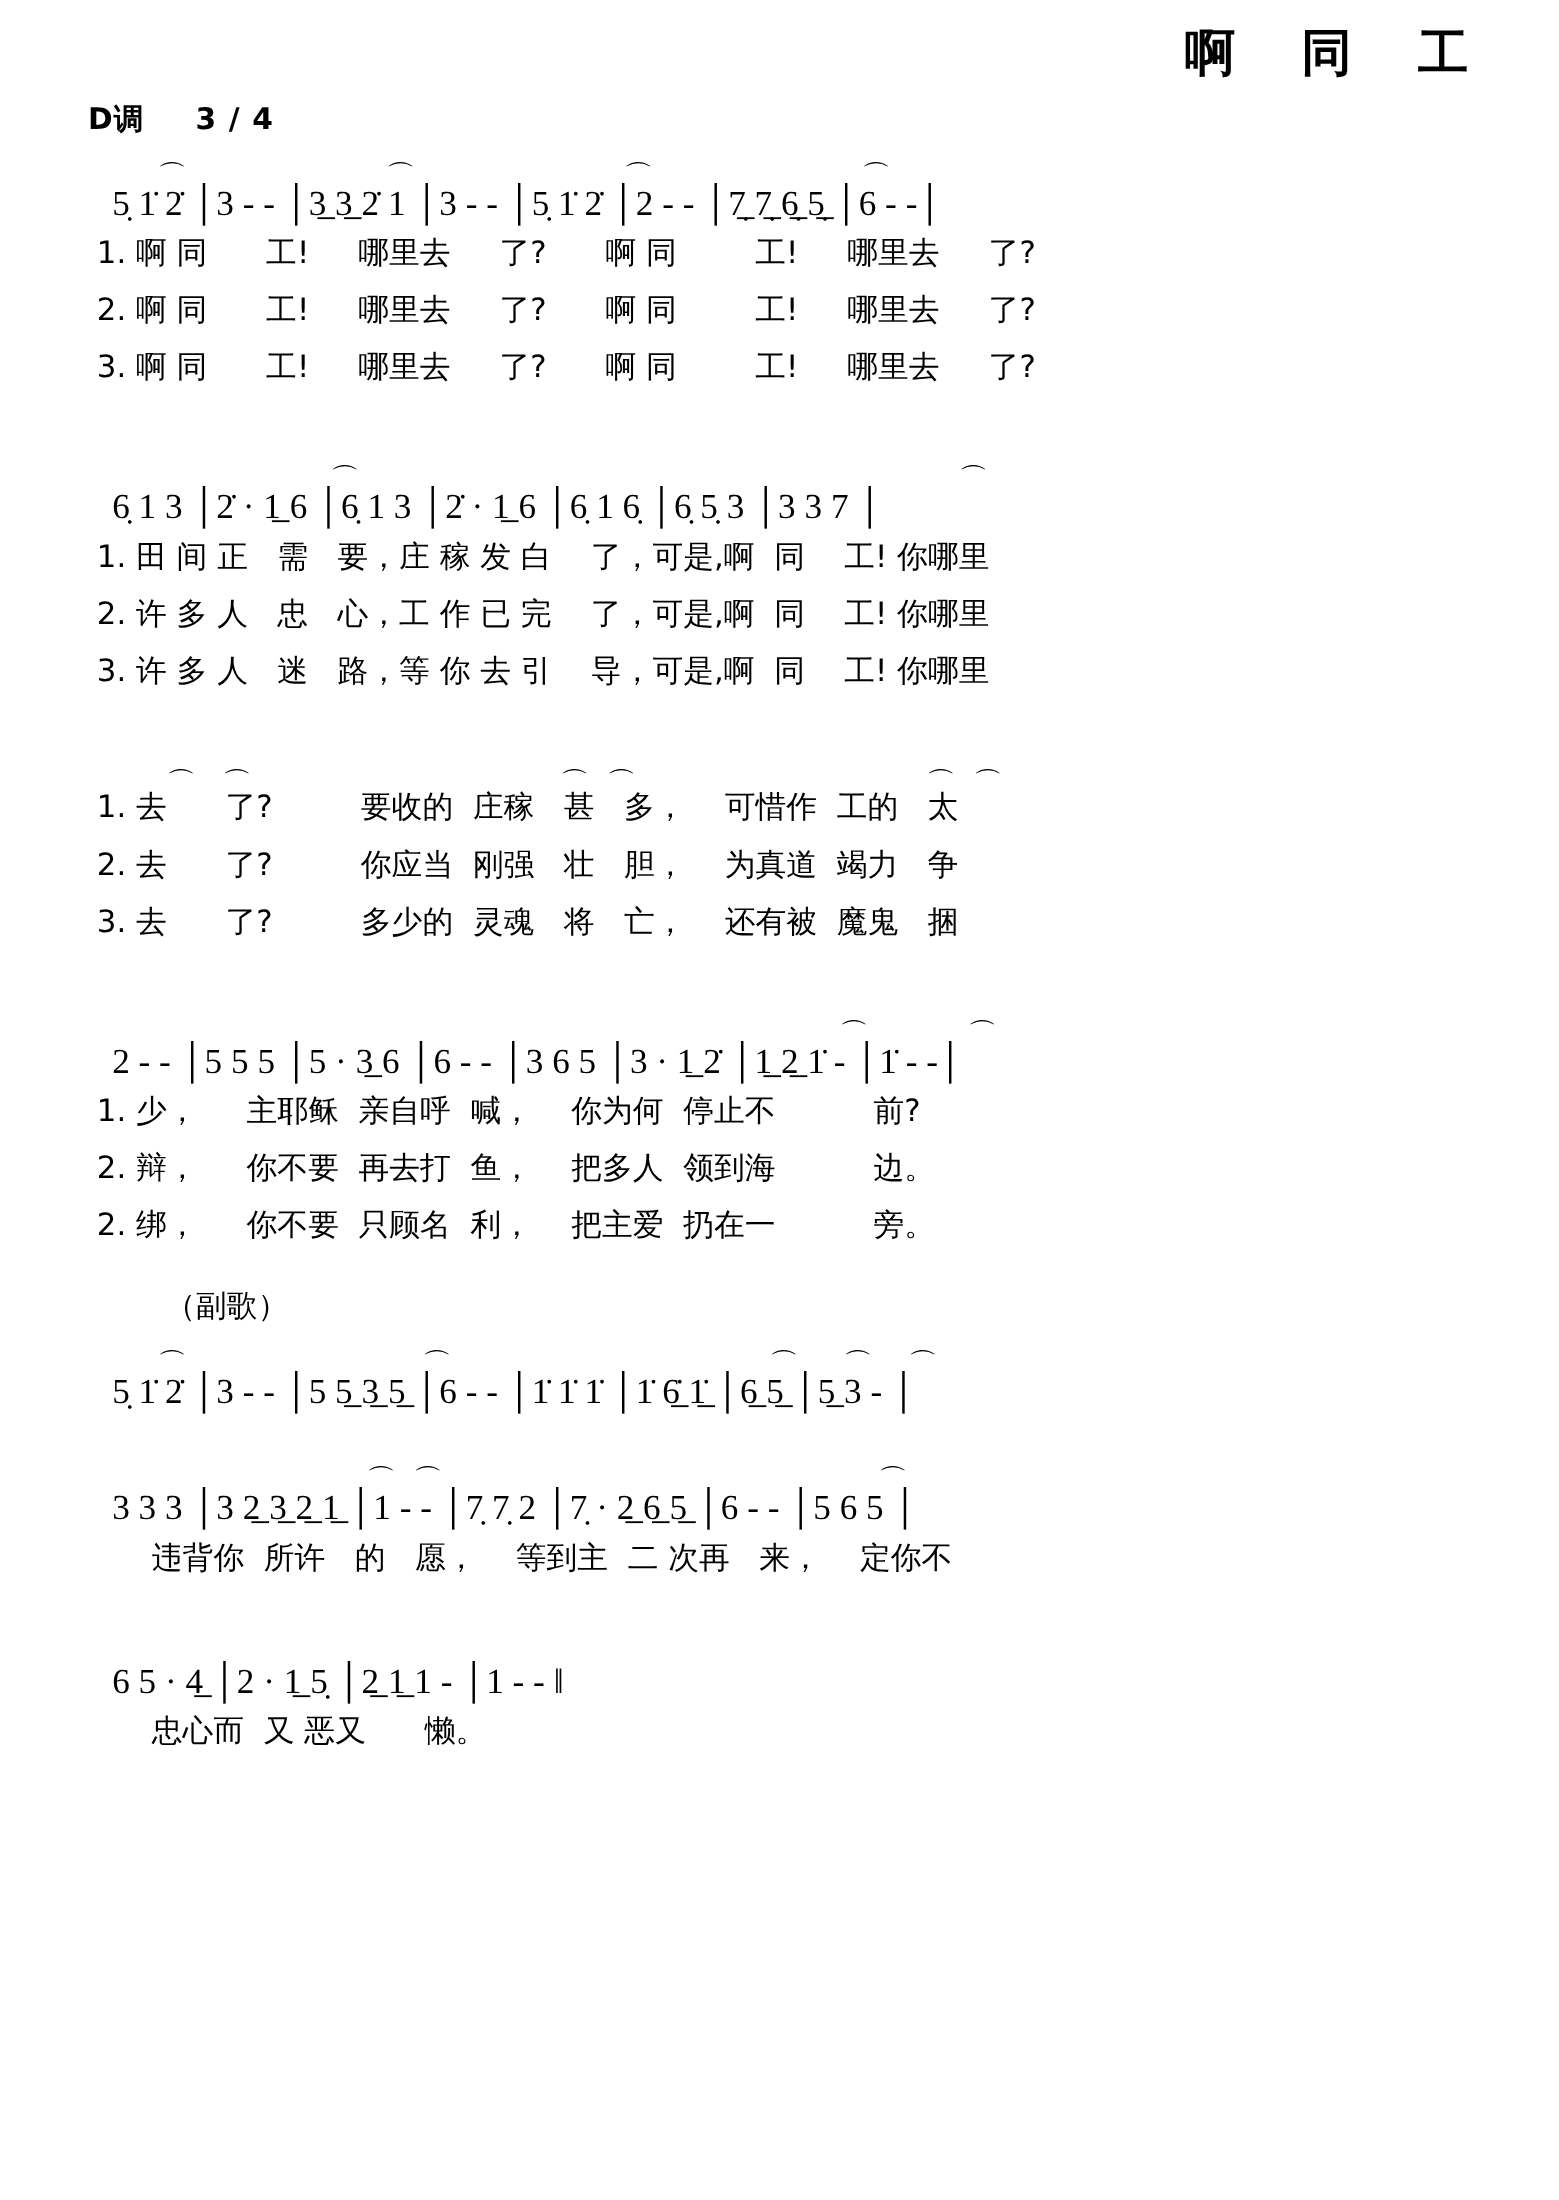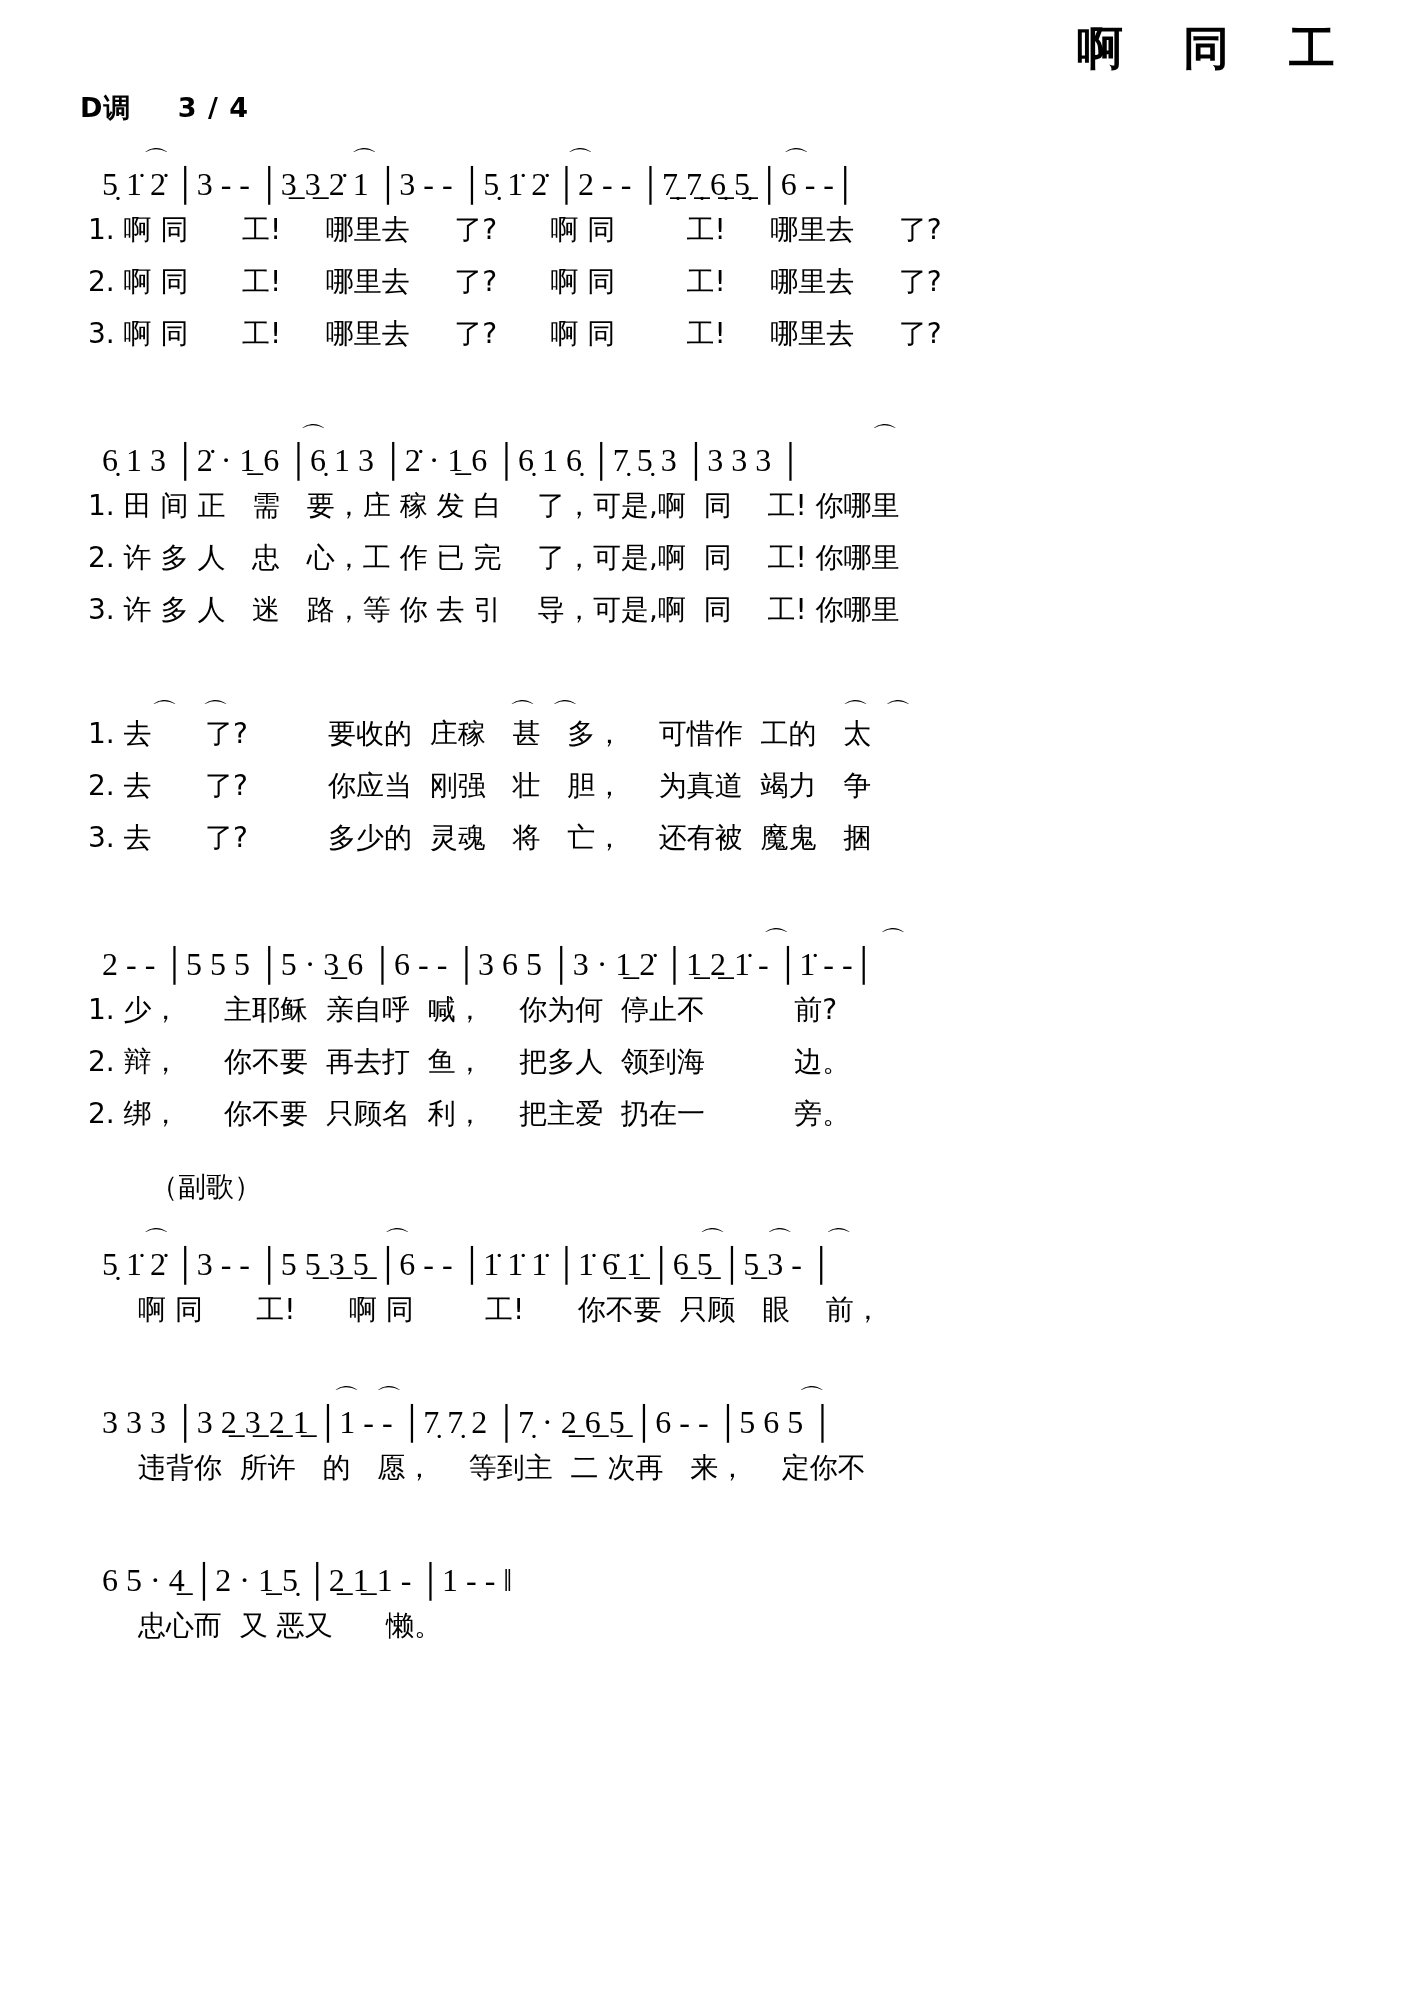--- a/index.html
+++ b/index.html
@@ -107,21 +107,21 @@
     <div class="notes">5̣ 1̇ 2̇ │3 - - │3̲ 3̲ 2̇ 1 │3 - - │5̣ 1̇ 2̇ │2 - - │7̣̲ 7̣̲ 6̣̲ 5̣̲ │6 - -│</div>
     <div class="lyric">1. 啊 同      工!     哪里去     了?      啊 同        工!     哪里去     了?</div>
     <div class="lyric">2. 啊 同      工!     哪里去     了?      啊 同        工!     哪里去     了?</div>
     <div class="lyric">3. 啊 同      工!     哪里去     了?      啊 同        工!     哪里去     了?</div>
   </div>
 
   <div class="gap-m"></div>
 
   <div class="system">
     <div class="slurline">&nbsp;&nbsp;&nbsp;&nbsp;&nbsp;&nbsp;&nbsp;&nbsp;&nbsp;&nbsp;&nbsp;&nbsp;&nbsp;&nbsp;&nbsp;&nbsp;&nbsp;&nbsp;&nbsp;&nbsp;&nbsp;&nbsp;&nbsp;&nbsp;⌒&nbsp;&nbsp;&nbsp;&nbsp;&nbsp;&nbsp;&nbsp;&nbsp;&nbsp;&nbsp;&nbsp;&nbsp;&nbsp;&nbsp;&nbsp;&nbsp;&nbsp;&nbsp;&nbsp;&nbsp;&nbsp;&nbsp;&nbsp;&nbsp;&nbsp;&nbsp;&nbsp;&nbsp;&nbsp;&nbsp;&nbsp;&nbsp;&nbsp;&nbsp;&nbsp;&nbsp;&nbsp;&nbsp;&nbsp;&nbsp;&nbsp;&nbsp;&nbsp;&nbsp;&nbsp;&nbsp;&nbsp;&nbsp;&nbsp;&nbsp;&nbsp;&nbsp;&nbsp;&nbsp;&nbsp;&nbsp;&nbsp;&nbsp;&nbsp;&nbsp;&nbsp;&nbsp;&nbsp;&nbsp;&nbsp;&nbsp;⌒</div>
-    <div class="notes">6̣ 1 3 │2̇ · 1̲ 6 │6̣ 1 3 │2̇ · 1̲ 6 │6̣ 1 6̣ │7̣ 5̣ 3 │3 3 3 │</div>
+    <div class="notes">6̣ 1 3 │2̇ · 1̲ 6 │6̣ 1 3 │2̇ · 1̲ 6 │6̣ 1 6̣ │6̣ 5̣ 3 │3 3 7 │</div>
     <div class="lyric">1. 田 间 正   需   要，庄 稼 发 白    了，可是,啊  同    工! 你哪里</div>
     <div class="lyric">2. 许 多 人   忠   心，工 作 已 完    了，可是,啊  同    工! 你哪里</div>
     <div class="lyric">3. 许 多 人   迷   路，等 你 去 引    导，可是,啊  同    工! 你哪里</div>
   </div>
 
   <div class="gap-m"></div>
 
   <div class="system">
     <div class="slurline">&nbsp;&nbsp;&nbsp;&nbsp;&nbsp;&nbsp;⌒&nbsp;&nbsp;&nbsp;⌒&nbsp;&nbsp;&nbsp;&nbsp;&nbsp;&nbsp;&nbsp;&nbsp;&nbsp;&nbsp;&nbsp;&nbsp;&nbsp;&nbsp;&nbsp;&nbsp;&nbsp;&nbsp;&nbsp;&nbsp;&nbsp;&nbsp;&nbsp;&nbsp;&nbsp;&nbsp;&nbsp;&nbsp;&nbsp;&nbsp;&nbsp;&nbsp;&nbsp;&nbsp;⌒&nbsp;&nbsp;⌒&nbsp;&nbsp;&nbsp;&nbsp;&nbsp;&nbsp;&nbsp;&nbsp;&nbsp;&nbsp;&nbsp;&nbsp;&nbsp;&nbsp;&nbsp;&nbsp;&nbsp;&nbsp;&nbsp;&nbsp;&nbsp;&nbsp;&nbsp;&nbsp;&nbsp;&nbsp;&nbsp;&nbsp;&nbsp;&nbsp;&nbsp;&nbsp;⌒&nbsp;&nbsp;⌒</div>
     <div class="lyric">1. 去      了?         要收的  庄稼   甚   多，    可惜作  工的   太</div>
@@ -137,21 +137,20 @@
     <div class="lyric">1. 少，     主耶稣  亲自呼  喊，    你为何  停止不          前?</div>
     <div class="lyric">2. 辩，     你不要  再去打  鱼，    把多人  领到海          边。</div>
     <div class="lyric">2. 绑，     你不要  只顾名  利，    把主爱  扔在一          旁。</div>
   </div>
 
   <div class="sect-label">（副歌）</div>
 
   <div class="system">
     <div class="slurline">&nbsp;&nbsp;&nbsp;&nbsp;&nbsp;⌒&nbsp;&nbsp;&nbsp;&nbsp;&nbsp;&nbsp;&nbsp;&nbsp;&nbsp;&nbsp;&nbsp;&nbsp;&nbsp;&nbsp;&nbsp;&nbsp;&nbsp;&nbsp;&nbsp;&nbsp;&nbsp;&nbsp;&nbsp;&nbsp;&nbsp;&nbsp;⌒&nbsp;&nbsp;&nbsp;&nbsp;&nbsp;&nbsp;&nbsp;&nbsp;&nbsp;&nbsp;&nbsp;&nbsp;&nbsp;&nbsp;&nbsp;&nbsp;&nbsp;&nbsp;&nbsp;&nbsp;&nbsp;&nbsp;&nbsp;&nbsp;&nbsp;&nbsp;&nbsp;&nbsp;&nbsp;&nbsp;&nbsp;&nbsp;&nbsp;&nbsp;&nbsp;⌒&nbsp;&nbsp;&nbsp;&nbsp;&nbsp;⌒&nbsp;&nbsp;&nbsp;&nbsp;⌒</div>
     <div class="notes">5̣ 1̇ 2̇ │3 - - │5 5̲ 3̲ 5̲ │6 - - │1̇ 1̇ 1̇ │1̇ 6̲̇ 1̲̇ │6̲ 5̲ │5̲ 3 - │</div>
-    <div class="lyric lyric-nolead">啊 同      工!      啊 同        工!      你不要  只顾   眼    前，</div>
   </div>
 
   <div class="gap-s"></div>
 
   <div class="system">
     <div class="slurline">&nbsp;&nbsp;&nbsp;&nbsp;&nbsp;&nbsp;&nbsp;&nbsp;&nbsp;&nbsp;&nbsp;&nbsp;&nbsp;&nbsp;&nbsp;&nbsp;&nbsp;&nbsp;&nbsp;&nbsp;&nbsp;&nbsp;&nbsp;&nbsp;&nbsp;&nbsp;&nbsp;&nbsp;⌒&nbsp;&nbsp;⌒&nbsp;&nbsp;&nbsp;&nbsp;&nbsp;&nbsp;&nbsp;&nbsp;&nbsp;&nbsp;&nbsp;&nbsp;&nbsp;&nbsp;&nbsp;&nbsp;&nbsp;&nbsp;&nbsp;&nbsp;&nbsp;&nbsp;&nbsp;&nbsp;&nbsp;&nbsp;&nbsp;&nbsp;&nbsp;&nbsp;&nbsp;&nbsp;&nbsp;&nbsp;&nbsp;&nbsp;&nbsp;&nbsp;&nbsp;&nbsp;&nbsp;&nbsp;&nbsp;&nbsp;&nbsp;&nbsp;&nbsp;&nbsp;⌒</div>
     <div class="notes">3 3 3 │3 2̲ 3̲ 2̲ 1̲ │1 - - │7̣ 7̣ 2 │7̣ · 2̲ 6̲ 5̲ │6 - - │5 6 5 │</div>
     <div class="lyric lyric-nolead">违背你  所许   的   愿，    等到主  二 次再   来，    定你不</div>
   </div>
 

